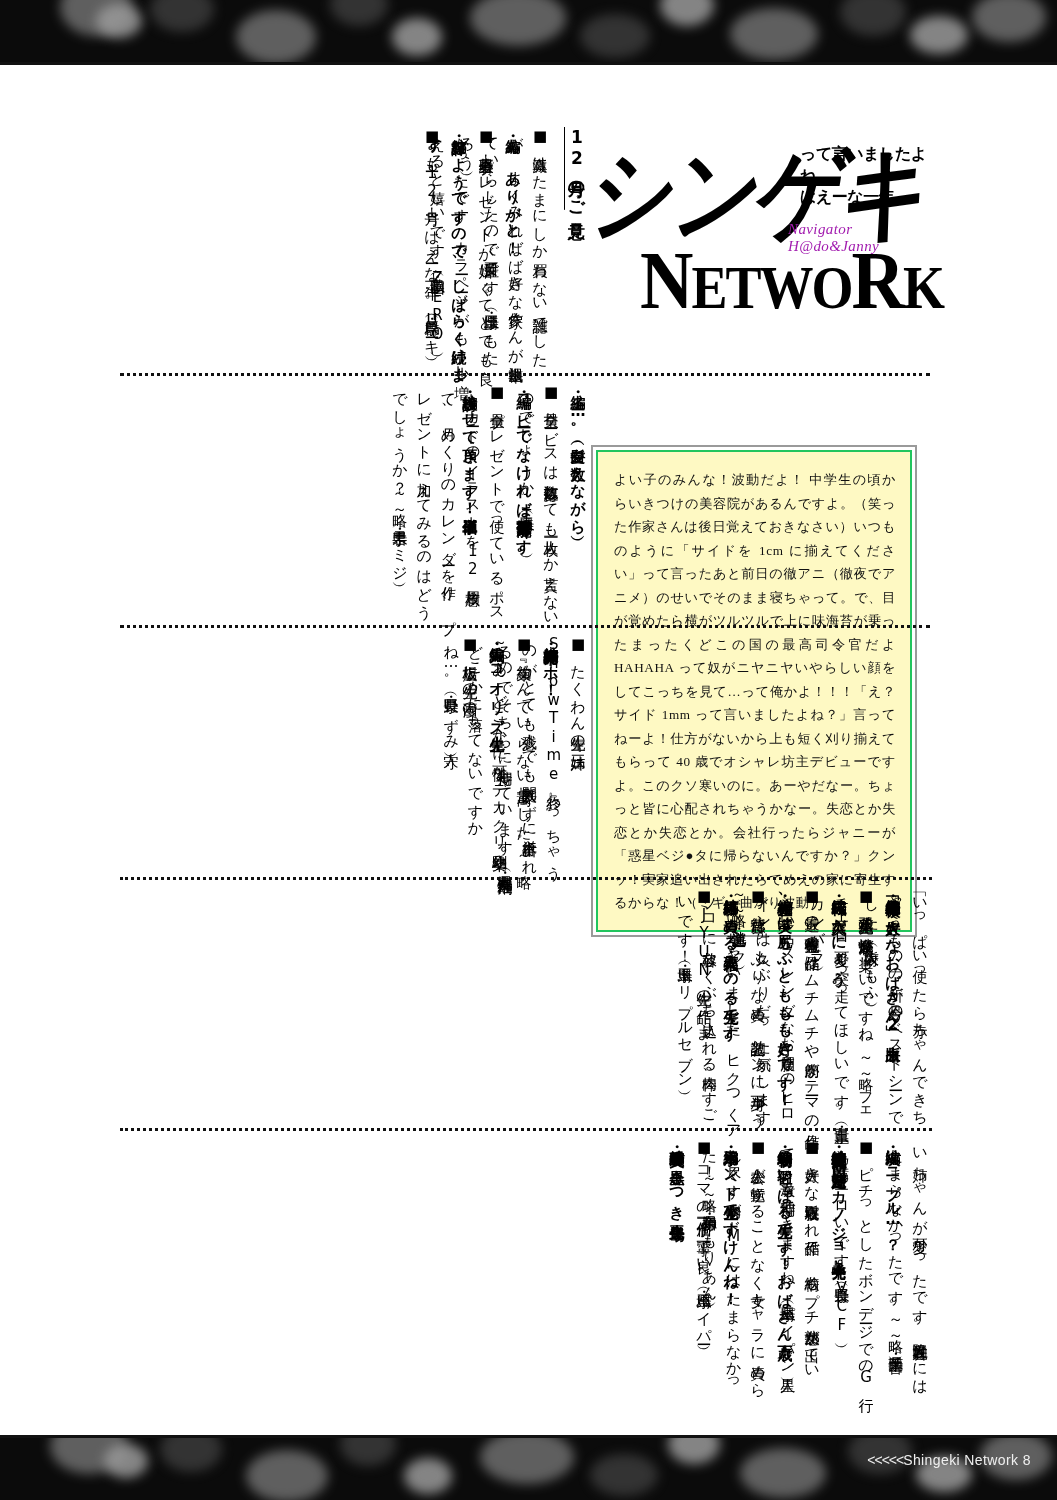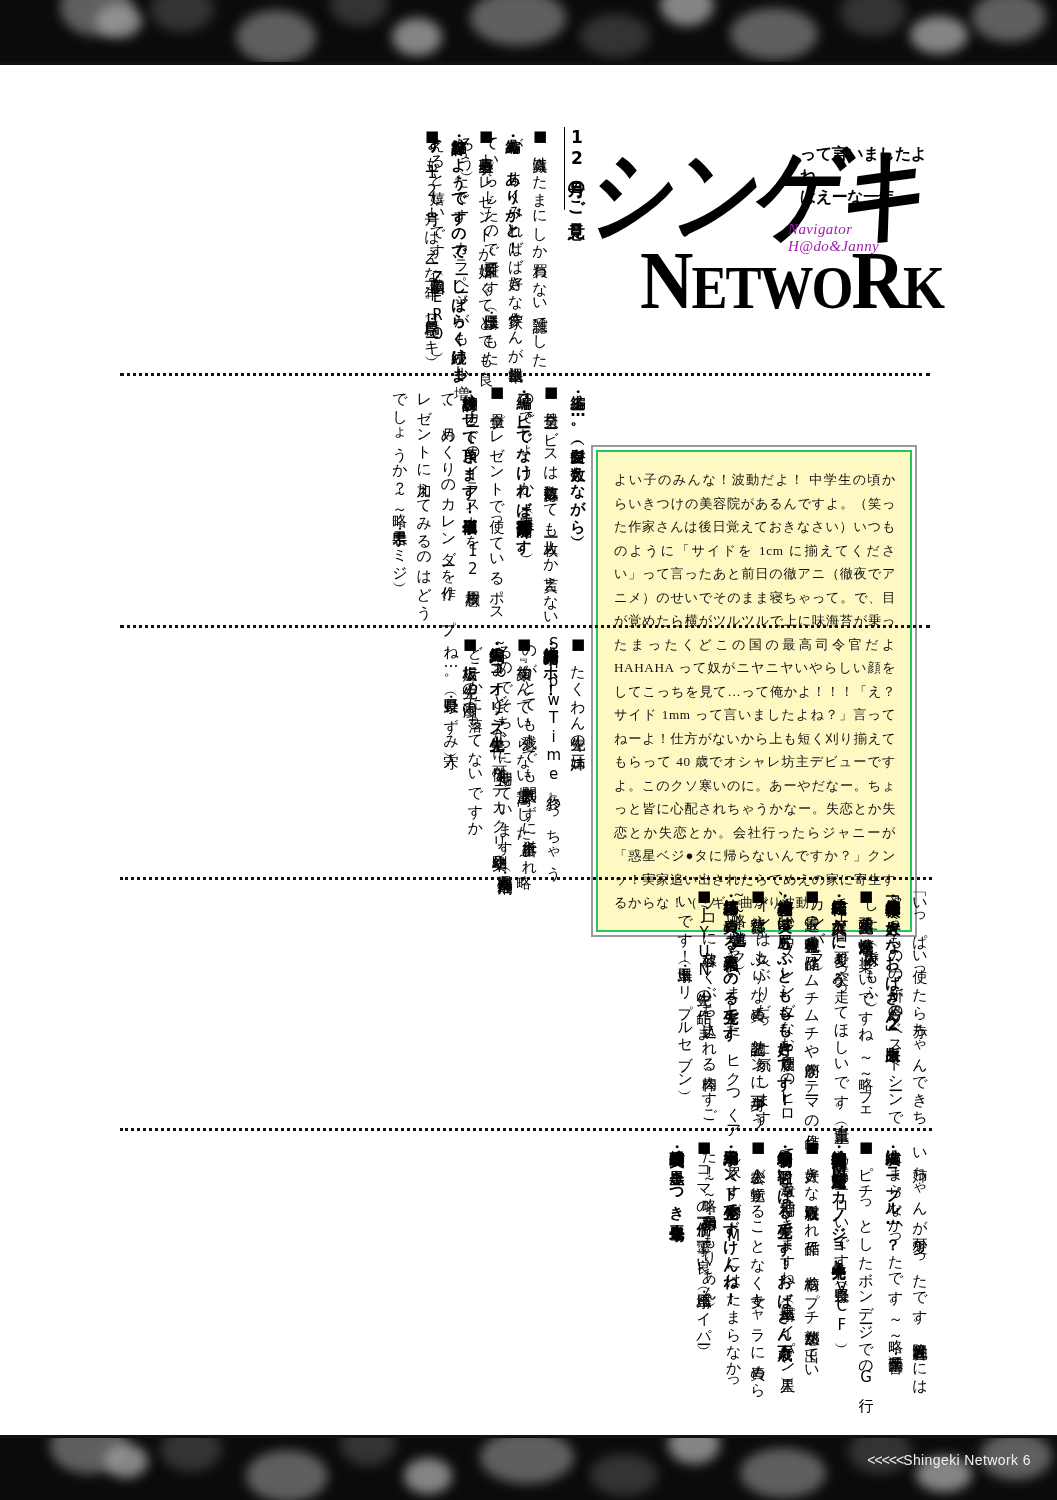--- a/index.html
+++ b/index.html
@@ -178,16 +178,16 @@
     <div class="blob d" style="left:480px;top:-8px;width:94px;height:54px;"></div>
     <div class="blob" style="left:590px;top:16px;width:68px;height:42px;"></div>
     <div class="blob l" style="left:668px;top:-14px;width:52px;height:40px;"></div>
     <div class="blob d" style="left:740px;top:10px;width:86px;height:50px;"></div>
     <div class="blob" style="left:848px;top:-10px;width:64px;height:46px;"></div>
     <div class="blob l" style="left:916px;top:18px;width:56px;height:36px;"></div>
     <div class="blob d" style="left:980px;top:-6px;width:72px;height:48px;"></div>
   </div>
 
   <div id="footer">
-    <span class="arrows">&lt;&lt;&lt;&lt;&lt;</span><span>Shingeki Network 6</span>
+    <span class="arrows">&lt;&lt;&lt;&lt;&lt;</span><span>Shingeki Network 8</span>
   </div>
 
 </div>
 
 </body></html>

